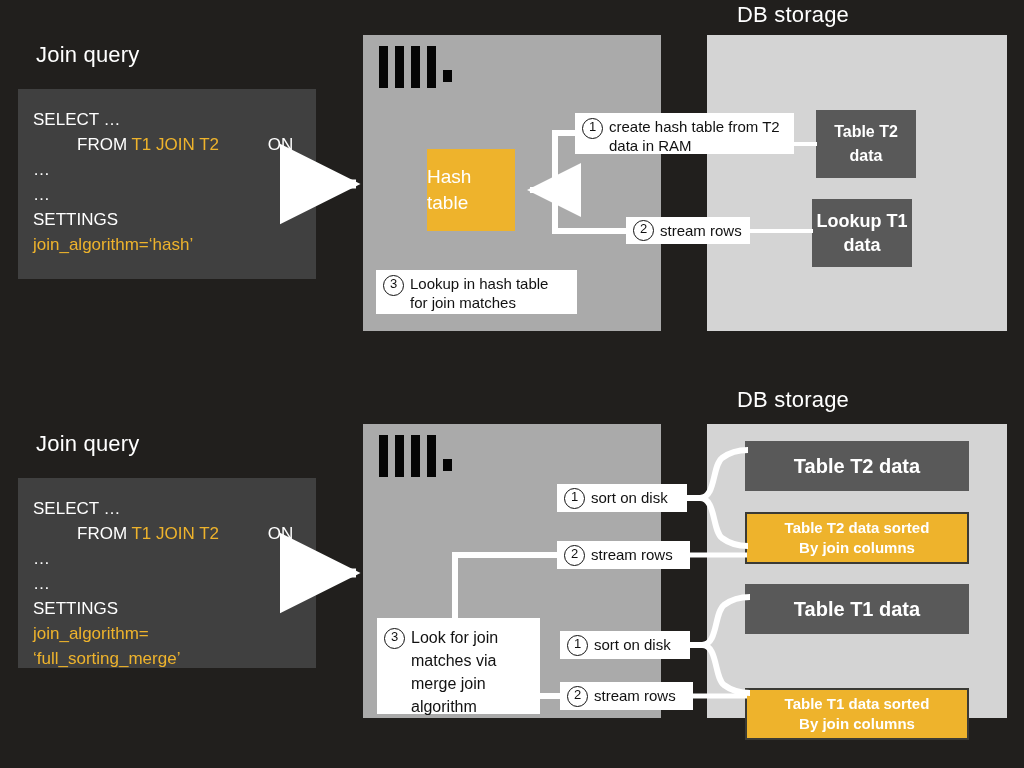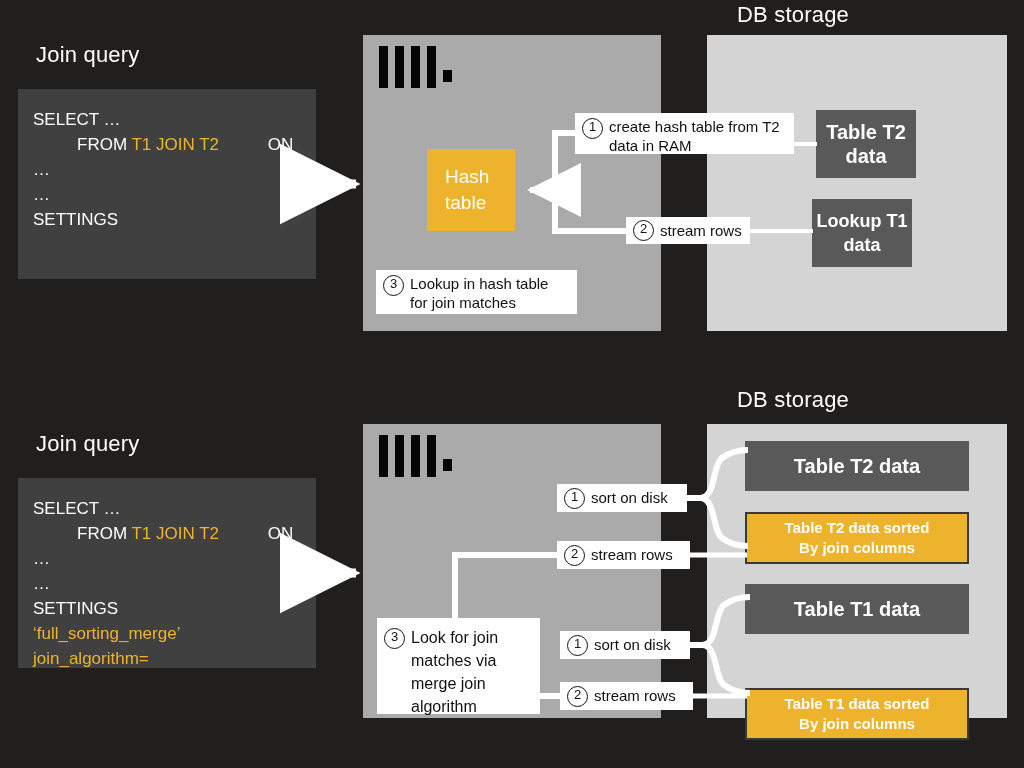--- a/index.html
+++ b/index.html
@@ -34,21 +34,20 @@
 
   
   .logo{position:absolute;}
   .logo i{position:absolute;background:#050505;display:block;}
 
   
   .hash-box{
     background:#eeb32c;color:#ffffff;
     display:flex;align-items:center;
     font-size:19px;line-height:26px;
-    padding-left:18px;
   }
 
   
   .tbl-dark{
     background:#595959;color:#ffffff;font-weight:bold;
     display:flex;align-items:center;justify-content:center;
     text-align:center;line-height:24px;
   }
   .tbl-yellow{
     background:#eeb32c;color:#ffffff;font-weight:bold;
@@ -95,20 +94,21 @@
 <div class="abs title" style="left:36px;top:42px;width:240px;">Join query</div>
 <div class="abs title" style="left:737px;top:2px;width:240px;">DB storage</div>
 
 <div class="abs query-box" style="left:18px;top:89px;width:298px;height:190px;">
   <div>SELECT …</div>
   <div>
     <span class="kw">FROM </span><span class="hl">T1 JOIN T2</span><span class="kw"> ON …</span>
   </div>
   <div>…</div>
   <div>SETTINGS</div>
+  <div class="hl">join_algorithm=‘hash’</div>
 </div>
 
 <div class="abs hash-box" style="left:427px;top:149px;width:88px;height:82px;">
   <div>
     <div>Hash</div>
     <div>table</div>
   </div>
 </div>
 
 <div class="abs callout" style="left:575px;top:113px;width:219px;height:41px;">
@@ -119,21 +119,21 @@
 <div class="abs callout one-line" style="left:626px;top:217px;width:124px;height:27px;">
   <span class="num">2</span>
   <span class="ctext">stream rows</span>
 </div>
 
 <div class="abs callout" style="left:376px;top:270px;width:201px;height:44px;">
   <span class="num">3</span>
   <span class="ctext">Lookup in hash table for join matches</span>
 </div>
 
-<div class="abs tbl-dark" style="left:816px;top:110px;width:100px;height:68px;font-size:20px;">
+<div class="abs tbl-dark" style="left:816px;top:110px;width:100px;height:68px;font-size:16px;">
   <div>
     <div>Table T2</div>
     <div>data</div>
   </div>
 </div>
 <div class="abs tbl-dark" style="left:812px;top:199px;width:100px;height:68px;font-size:18px;">
   <div>
     <div>Lookup T1</div>
     <div>data</div>
   </div>
@@ -154,22 +154,22 @@
 <div class="abs title" style="left:36px;top:431px;width:240px;">Join query</div>
 <div class="abs title" style="left:737px;top:387px;width:240px;">DB storage</div>
 
 <div class="abs query-box" style="left:18px;top:478px;width:298px;height:190px;">
   <div>SELECT …</div>
   <div>
     <span class="kw">FROM </span><span class="hl">T1 JOIN T2</span><span class="kw"> ON …</span>
   </div>
   <div>…</div>
   <div>SETTINGS</div>
+  <div class="hl">join_algorithm=</div>
   <div class="hl">‘full_sorting_merge’</div>
-  <div class="hl">join_algorithm=</div>
 </div>
 
 <div class="abs callout" style="left:377px;top:618px;width:163px;height:96px;font-size:16px;line-height:23px;padding:8px 8px 8px 7px;">
   <span class="num" style="margin-top:2px;">3</span>
   <span class="ctext">Look for join matches via merge join algorithm</span>
 </div>
 
 <div class="abs callout one-line" style="left:557px;top:484px;width:130px;height:28px;">
   <span class="num">1</span>
   <span class="ctext">sort on disk</span>

